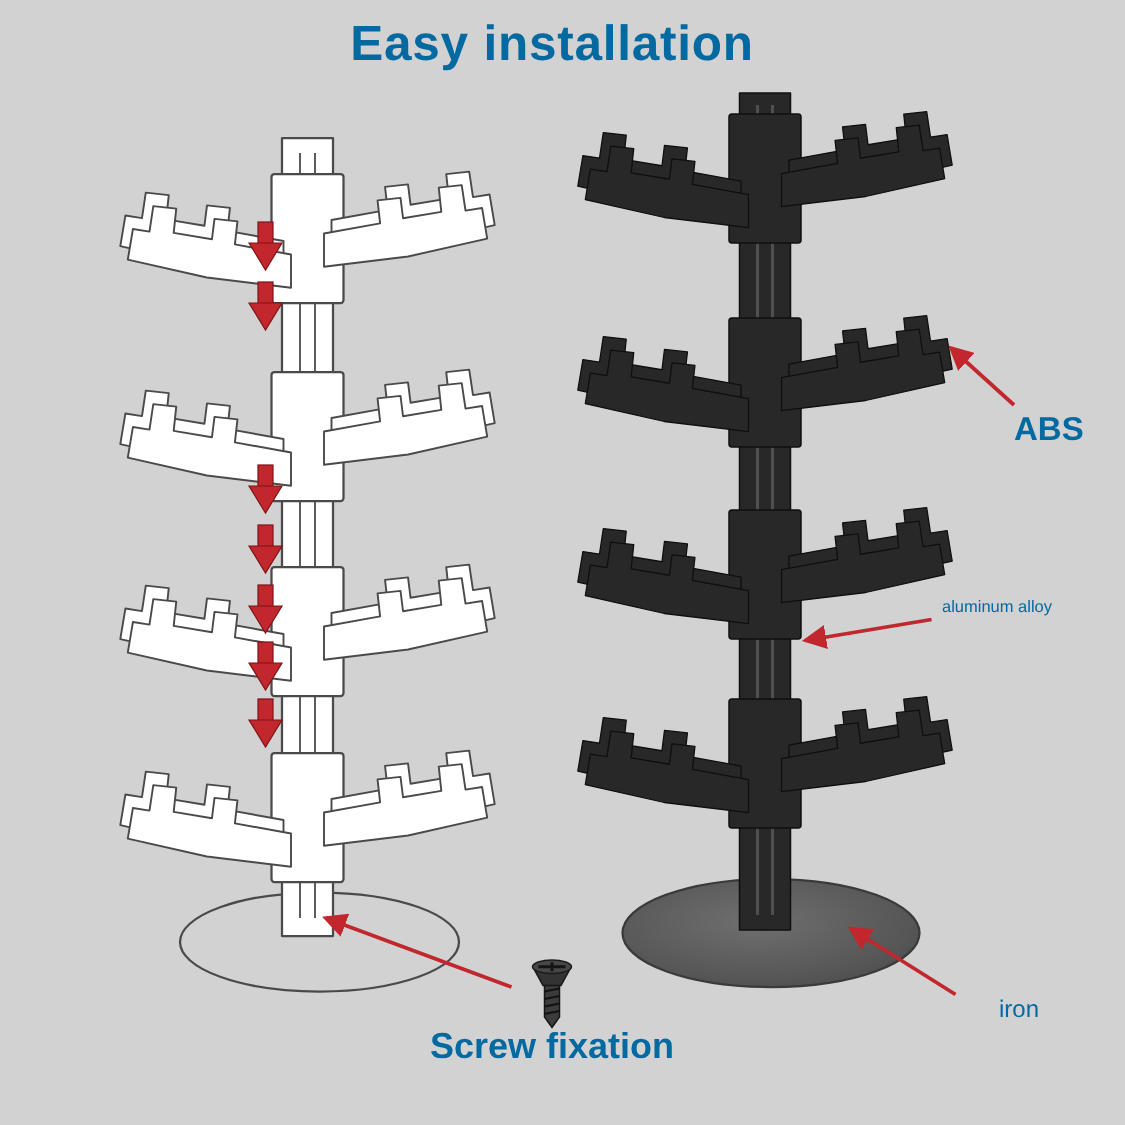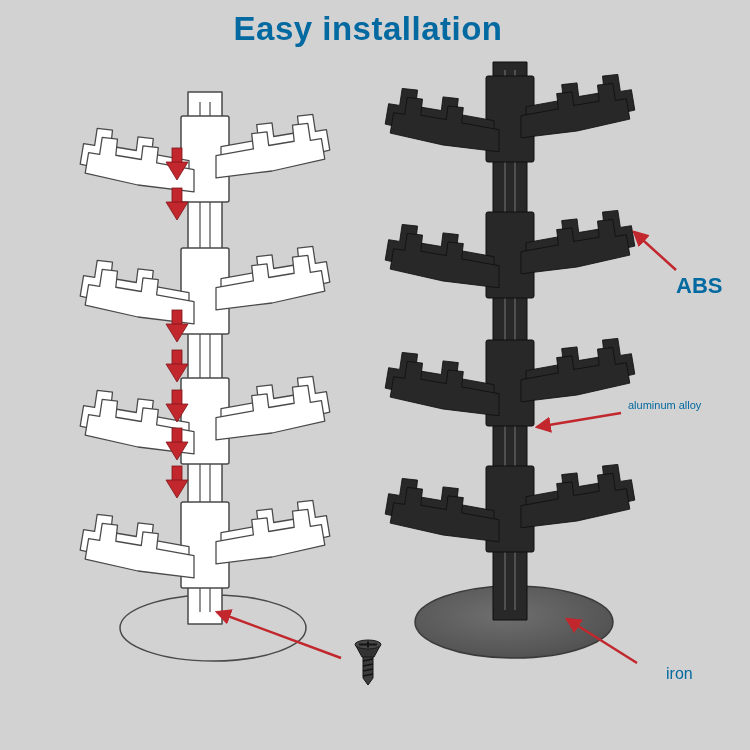--- a/index.html
+++ b/index.html
@@ -99,14 +99,15 @@
       <line x1="621" y1="413" x2="537" y2="427" marker-end="url(#ah)"></line>
       <line x1="637" y1="663" x2="567" y2="619" marker-end="url(#ah)"></line>
       <line x1="341" y1="658" x2="217" y2="612" marker-end="url(#ah)"></line>
     </g>
   </svg>
 
   <div class="txt title">Easy installation</div>
   <div class="txt lbl-abs">ABS</div>
   <div class="txt lbl-alu">aluminum alloy</div>
   <div class="txt lbl-iron">iron</div>
+  <div class="txt lbl-screw">Screw fixation</div>
 
 </div>
 
 </body></html>

